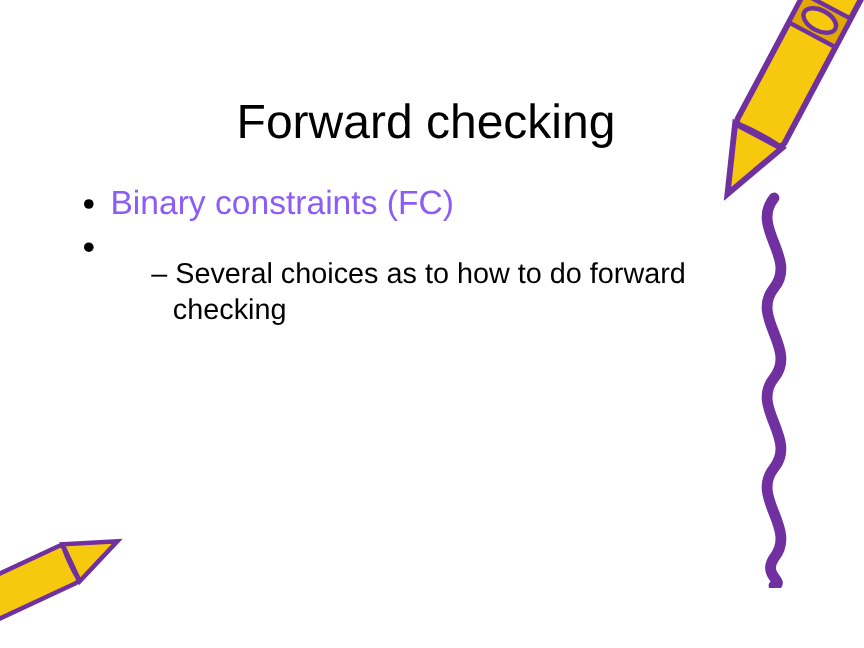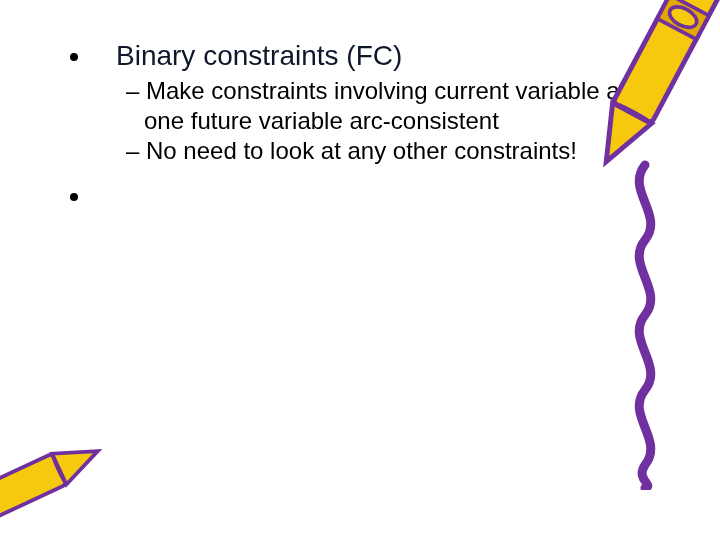--- a/index.html
+++ b/index.html
@@ -24,25 +24,24 @@
     margin-top: 40px;
     margin-bottom: 28px;
     color: #000;
   }
   .bullets {
     list-style: none;
     padding-left: 20px;
   }
   .level1 {
     font-size: 28px;
-    color: #0f172a;
+    color: #8b5cf6;
     margin-bottom: 4px;
     display: flex;
     align-items: flex-start;
-    gap: 24px;
   }
   .level1 .dot {
     display: inline-block;
     width: 8px;
     height: 8px;
     background: #000;
     border-radius: 50%;
     margin-right: 14px;
     margin-top: 13px;
     flex-shrink: 0;
@@ -102,28 +101,28 @@
   </svg>
 
   <svg class="crayon-bottom" viewBox="0 0 60 180">
     <rect x="12" y="10" width="36" height="120" fill="#f6c90e" stroke="#7030a0" stroke-width="4" rx="4"></rect>
     <rect x="12" y="30" width="36" height="22" fill="#e0a800" stroke="#7030a0" stroke-width="3"></rect>
     <ellipse cx="30" cy="41" rx="12" ry="7" fill="#f6c90e" stroke="#7030a0" stroke-width="3"></ellipse>
     <polygon points="12,130 48,130 30,175" fill="#f6c90e" stroke="#7030a0" stroke-width="4"></polygon>
     <path d="M12,130 C18,128 42,128 48,130" fill="none" stroke="#7030a0" stroke-width="3"></path>
   </svg>
 
+  <h1 class="title">Forward checking</h1>
 
   <ul class="bullets">
     <li class="level1">
       <span class="dot"></span>
       <span>Binary constraints (FC)</span>
     </li>
-    <li class="level2-wrap">
-      <div class="level2">– <span>Make constraints involving current variable and one future variable arc-consistent</span></div>
-      <div class="level2">– <span>No need to look at any other constraints!</span></div>
-    </li>
     <li class="level1">
       <span class="dot"></span>
+    </li>
+    <li class="level2-wrap">
+      <div class="level2">– <span>Several choices as to how to do forward checking</span></div>
     </li>
   </ul>
 
 </div>
 
 </body></html>

